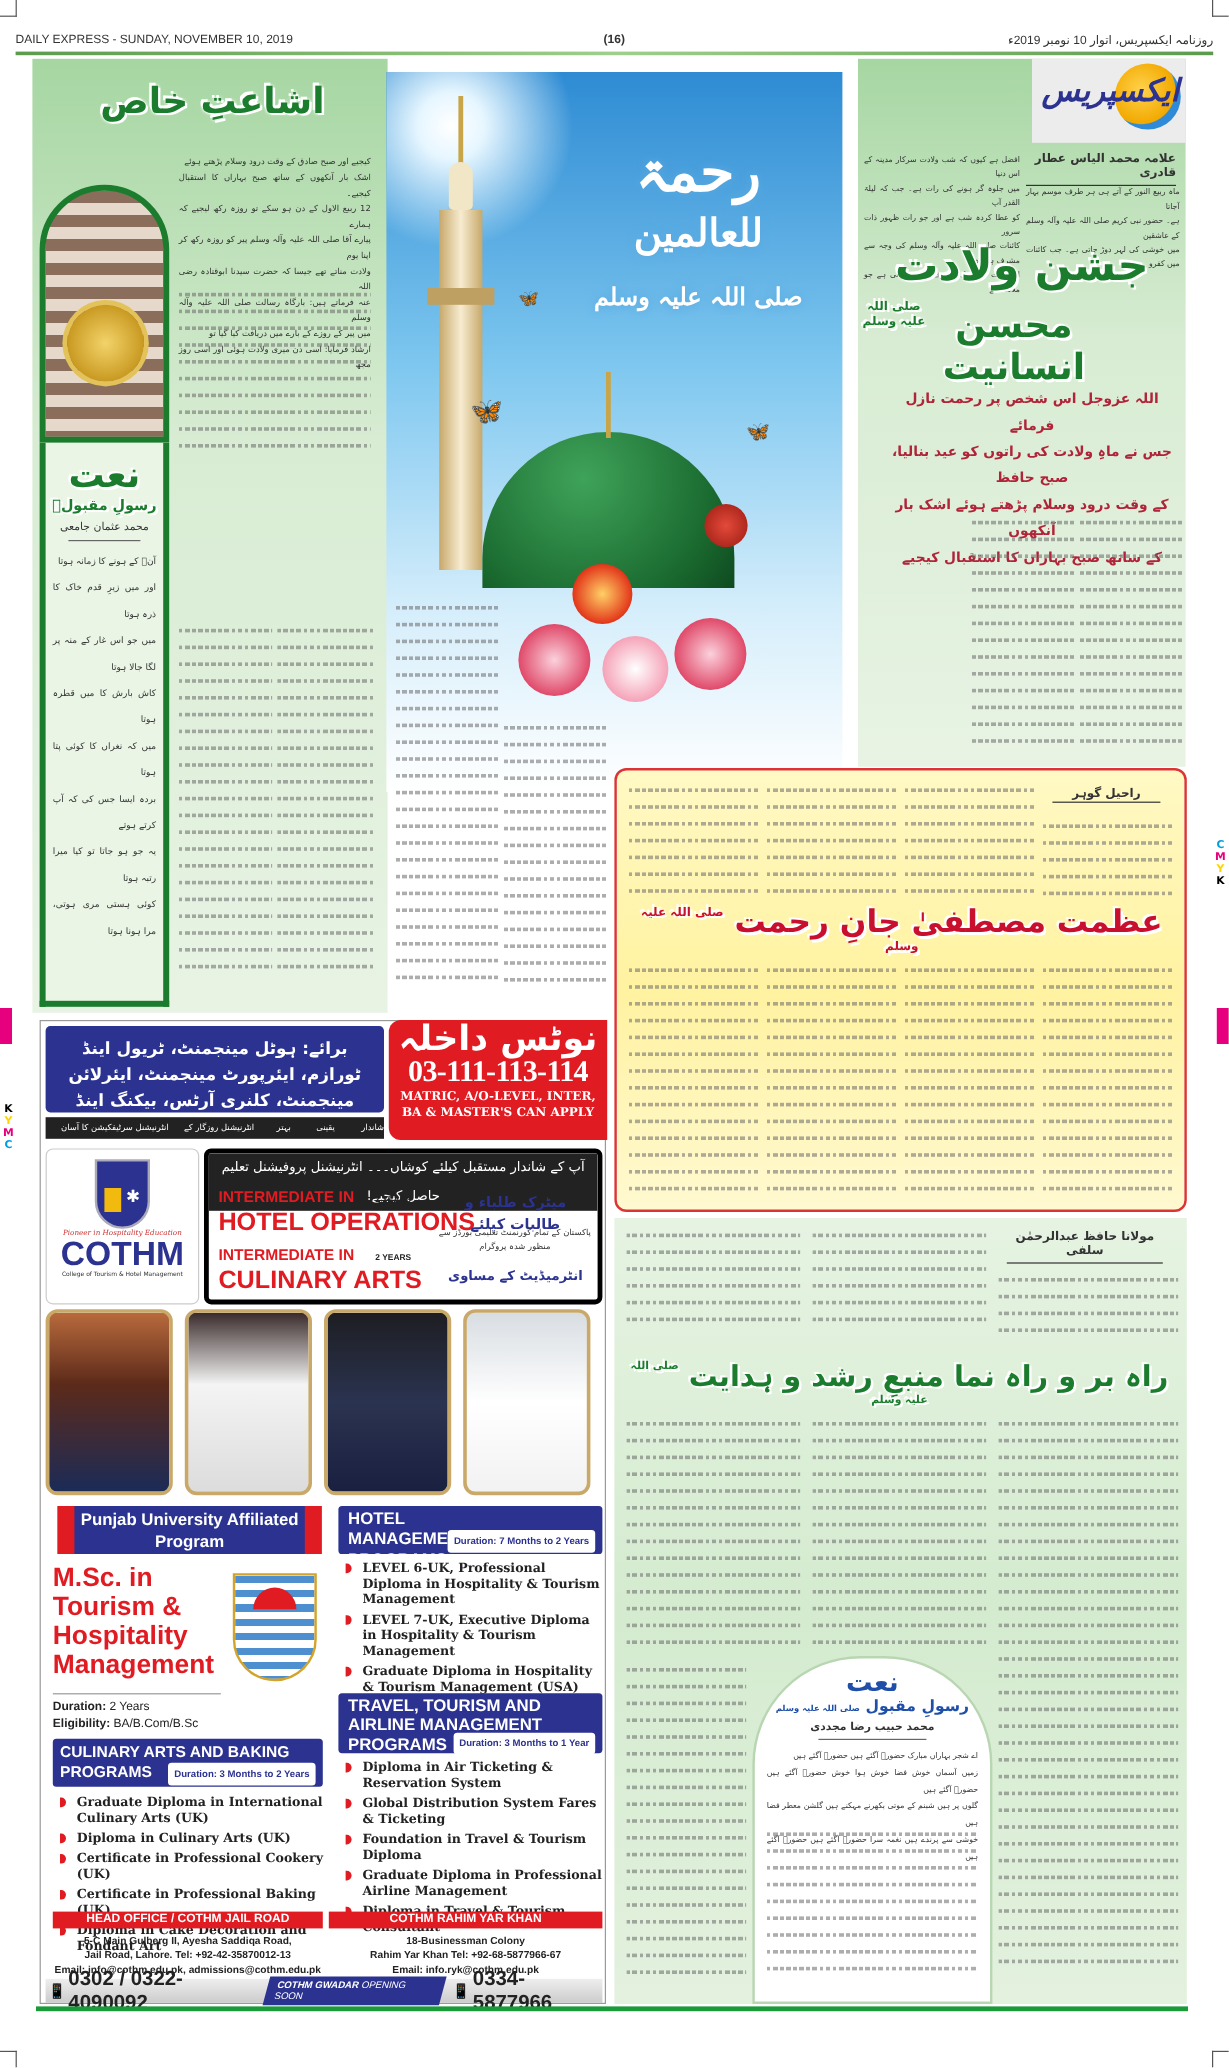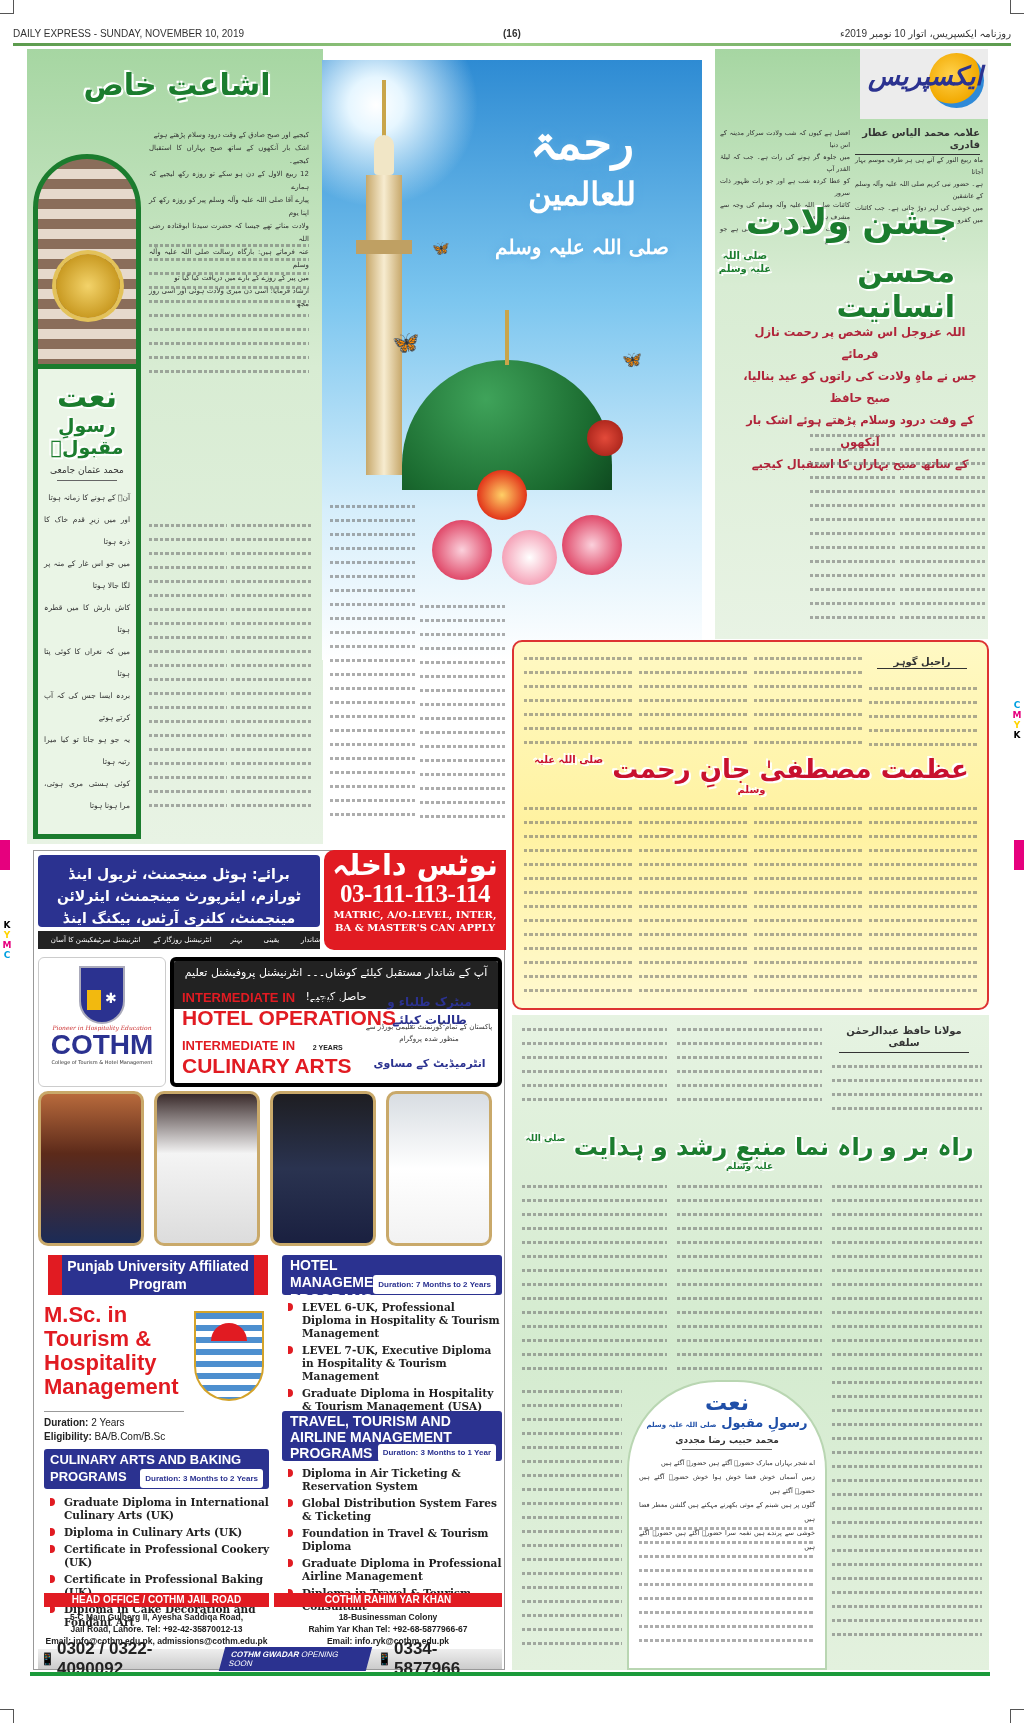--- a/index.html
+++ b/index.html
@@ -58,21 +58,21 @@
 
 <div class="abs green-panel" style="left:27px;top:49px;width:296px;height:795px">
   <div class="abs heading-green" style="left:40px;top:18px;width:220px;text-align:center;font-size:30px;direction:rtl">اشاعتِ خاص</div>
 
   <div class="abs" style="left:6px;top:105px;width:108px;height:215px;border:5px solid #1b7c2e;border-radius:54px 54px 0 0;background:repeating-linear-gradient(180deg,#8a6d5a 0 10px,#e6d9cc 10px 20px);overflow:hidden">
     <div class="abs" style="left:18px;top:95px;width:64px;height:64px;border-radius:50%;background:radial-gradient(circle,#f3d36a,#c99a22 70%,#a77b10);box-shadow:0 0 0 4px #e3c25a"></div>
   </div>
 
   <div class="abs" style="left:6px;top:320px;width:108px;height:470px;border:5px solid #1b7c2e;border-top:none;background:#eaf5e6">
     <div class="heading-green" style="text-align:center;font-size:30px;margin-top:10px;direction:rtl">نعت</div>
-    <div class="heading-green" style="text-align:center;font-size:19px;direction:rtl">رسولِ مقبولؐ</div>
+    <div class="heading-green" style="text-align:center;font-size:12px;direction:rtl">رسولِ مقبولؐ</div>
     <div class="urdu" style="text-align:center;font-size:9px;margin-top:6px">محمد عثمان جامعی</div>
     <div style="width:60px;height:1px;background:#666;margin:4px auto 6px"></div>
     <div class="urdu" style="padding:0 6px;font-size:7.5px;line-height:22px">
       <div>آنؐ کے ہونے کا زمانہ ہوتا</div>
       <div>اور میں زیرِ قدم خاک کا ذرہ ہوتا</div>
       <div>میں جو اس غار کے منہ پر لگا جالا ہوتا</div>
       <div>کاش بارش کا میں قطرہ ہوتا</div>
       <div>میں کہ نغراں کا کوئی پتا ہوتا</div>
       <div>بردہ ایسا جس کی کہ آپ کرتے ہوتے</div>
       <div>یہ جو ہو جاتا تو کیا میرا رتبہ ہوتا</div>
@@ -188,21 +188,21 @@
     <div>میں خوشی کی لہر دوڑ جاتی ہے۔ جب کائنات میں کفرو</div>
   </div>
   <div class="urdu abs" style="left:5px;top:78px;width:130px;font-size:6.5px;line-height:12px">
     <div>افضل ہے کیوں کہ شب ولادت سرکار مدینہ کے اس دنیا</div>
     <div>میں جلوہ گر ہونے کی رات ہے۔ جب کہ لیلۃ القدر آپ</div>
     <div>کو عطا کردہ شب ہے اور جو رات ظہور ذات سرور</div>
     <div>کائنات صلی اللہ علیہ وآلہ وسلم کی وجہ سے مشرف ہو وہ</div>
     <div>اس رات سے زیادہ شرف وعزت والی ہے جو ملائکہ کے</div>
   </div>
   <div class="abs heading-green" style="left:0;top:152px;width:273px;text-align:center;font-size:36px;direction:rtl">جشن ولادت</div>
-  <div class="abs heading-green" style="left:20px;top:205px;width:220px;font-size:30px;direction:rtl">محسن انسانیت</div>
+  <div class="abs heading-green" style="left:20px;top:205px;width:220px;text-align:center;font-size:30px;direction:rtl">محسن انسانیت</div>
   <div class="abs heading-green" style="left:0;top:200px;width:60px;text-align:center;font-size:10px;direction:rtl;line-height:13px">صلی اللہ علیہ وسلم</div>
   <div class="urdu abs" style="left:20px;top:272px;width:250px;text-align:center;font-size:11.5px;line-height:22px;color:#b0243a;font-weight:bold">
     <div>اللہ عزوجل اس شخص پر رحمت نازل فرمائے</div>
     <div>جس نے ماہِ ولادت کی راتوں کو عید بنالیا، صبح حافظ</div>
     <div>کے وقت درود وسلام پڑھتے ہوئے اشک بار آنکھوں</div>
     <div>کے ساتھ صبح بہاراں کا استقبال کیجیے</div>
   </div>
   <div class="textlines" style="left:95px;top:380px;width:85px;height:205px">
     <span></span>
       <span></span>

